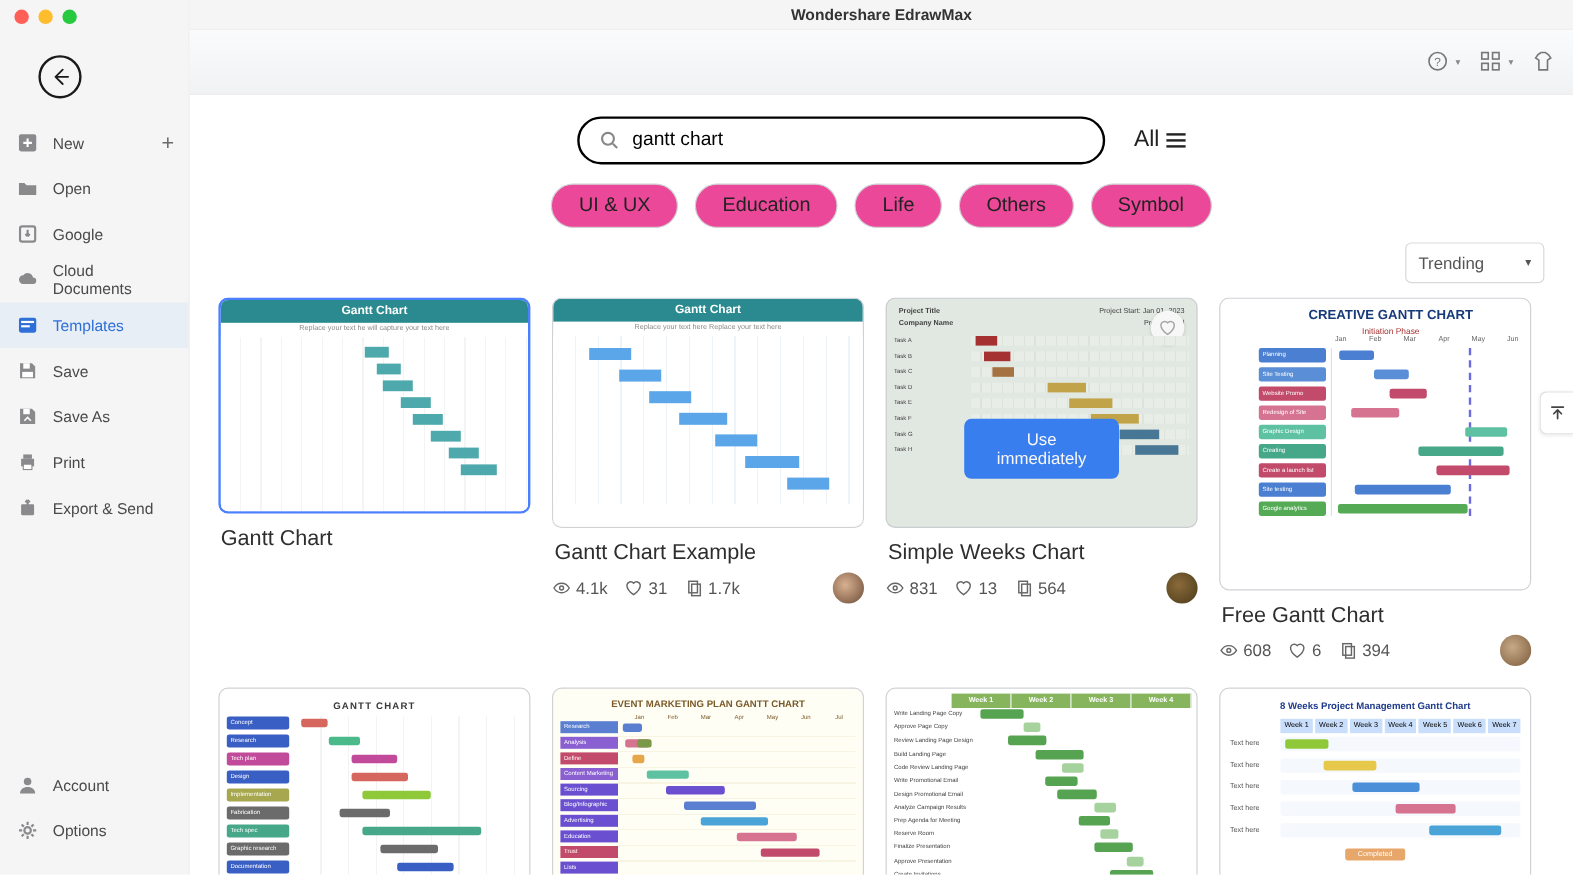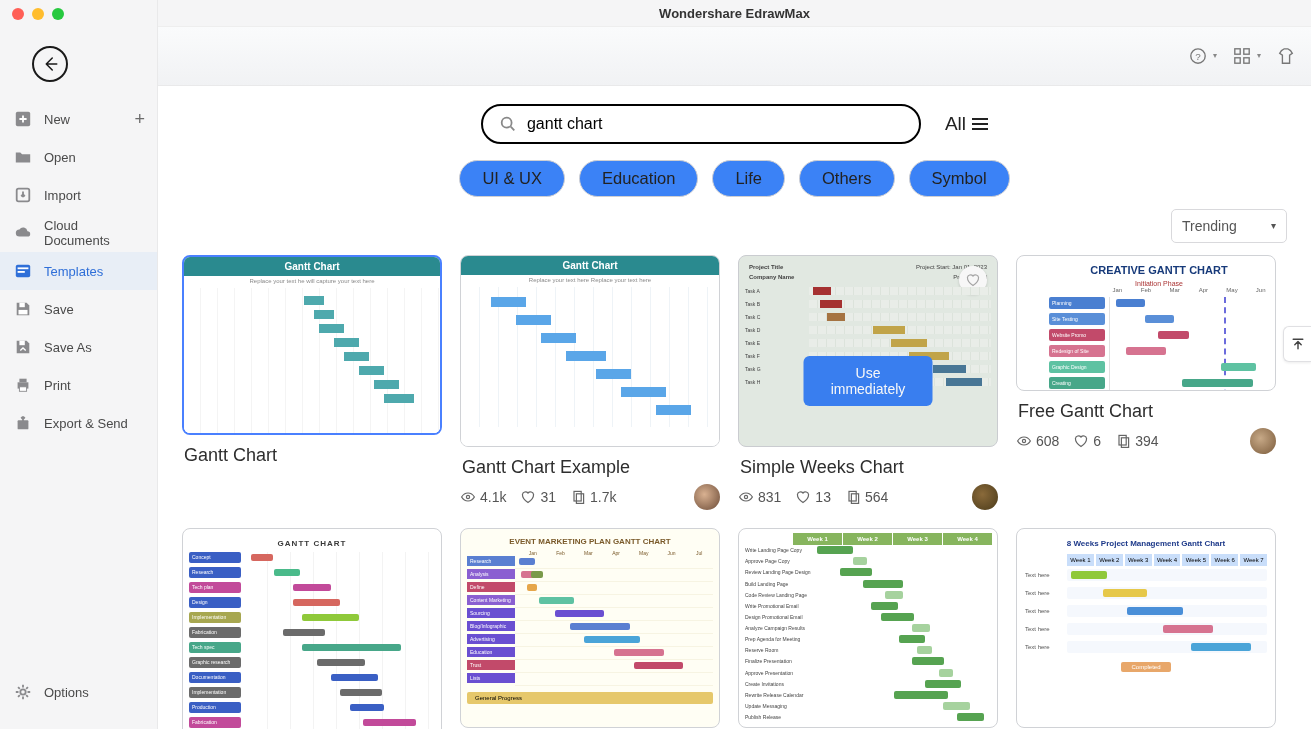--- a/index.html
+++ b/index.html
@@ -37,21 +37,21 @@
   .search-row { display:flex; align-items:center; justify-content:center; gap:24px; padding:18px 0 12px; }
   .search-box { width:440px; height:40px; border:2px solid #000; border-radius:22px; display:flex; align-items:center; padding:0 16px; gap:10px; }
   .search-box input { border:none; outline:none; font-size:16px; flex:1; background:transparent; }
   .search-box .sicon { color:#777; }
 
   .all-btn { display:flex; align-items:center; gap:6px; font-size:19px; color:#222; cursor:pointer; }
   .hamb { width:16px; display:flex; flex-direction:column; gap:3px; }
   .hamb span { height:2px; background:#222; }
 
   .chips { display:flex; gap:14px; justify-content:center; padding:4px 0 12px; }
-  .chip { border:1px solid #cfcfd2; border-radius:20px; padding:8px 22px; font-size:16.5px; color:#222; cursor:pointer; background:#3b82f6; }
+  .chip { border:1px solid #cfcfd2; border-radius:20px; padding:8px 22px; font-size:16.5px; color:#222; cursor:pointer; background:#ec4899; }
 
   .sort-row { display:flex; justify-content:flex-end; padding:0 24px 12px; }
   .sort-select { width:116px; height:34px; border:1px solid #d9d9dc; border-radius:5px; display:flex; align-items:center; justify-content:space-between; padding:0 10px; font-size:14px; color:#555; cursor:pointer; }
 
   .grid { padding:0 24px; display:grid; grid-template-columns:repeat(4, 260px); gap:18px 18px; justify-content:start; overflow:hidden; }
 
   .card { display:flex; flex-direction:column; cursor:pointer; }
   .thumb { width:260px; height:180px; border:1px solid #d0d2d6; border-radius:8px; background:#fff; overflow:hidden; position:relative; display:flex; flex-direction:column; }
   .thumb.selected { border:2px solid #4a80ff; }
   .thumb.hovered { filter:brightness(0.97); }
@@ -175,21 +175,21 @@
         </span>
       <span>Open</span>
     </li>
     <li>
       <span class="ico">
           <svg viewBox="0 0 20 20" width="18" height="18">
             <rect x="3" y="3" width="14" height="14" rx="2" fill="none" stroke="#8a8a8d" stroke-width="2"></rect>
             <path d="M10 6v6m0 0l-2-2m2 2l2-2" stroke="#8a8a8d" stroke-width="2" fill="none"></path>
           </svg>
         </span>
-      <span>Import</span>
+      <span>Google</span>
     </li>
     <li>
       <span class="ico">
           <svg viewBox="0 0 20 20" width="18" height="18">
             <path d="M6 14a4 4 0 010-8 5 5 0 019 2 3 3 0 010 6H6z" fill="#8a8a8d"></path>
           </svg>
         </span>
       <span>Cloud Documents</span>
     </li>
     <li class="active">
@@ -237,20 +237,29 @@
           <svg viewBox="0 0 20 20" width="18" height="18">
             <rect x="4" y="7" width="12" height="10" rx="1" fill="#8a8a8d"></rect>
             <path d="M10 3v7m0-7l-2 2m2-2l2 2" stroke="#8a8a8d" stroke-width="2" fill="none"></path>
           </svg>
         </span>
       <span>Export &amp; Send</span>
     </li>
   </ul>
 
   <ul class="sidebar-bottom">
+    <li>
+      <span class="ico">
+          <svg viewBox="0 0 20 20" width="18" height="18">
+            <circle cx="10" cy="7" r="3.5" fill="#8a8a8d"></circle>
+            <path d="M3 18c0-3.5 3-6 7-6s7 2.5 7 6" fill="#8a8a8d"></path>
+          </svg>
+        </span>
+      <span>Account</span>
+    </li>
     <li>
       <span class="ico">
           <svg viewBox="0 0 20 20" width="18" height="18">
             <circle cx="10" cy="10" r="3" fill="none" stroke="#8a8a8d" stroke-width="2"></circle>
             <path d="M10 2v3M10 15v3M2 10h3M15 10h3M4.5 4.5l2 2M13.5 13.5l2 2M15.5 4.5l-2 2M6.5 13.5l-2 2" stroke="#8a8a8d" stroke-width="2"></path>
           </svg>
         </span>
       <span>Options</span>
     </li>
   </ul>
@@ -473,21 +482,21 @@
               <rect x="5" y="3" width="9" height="12" fill="none" stroke="#666" stroke-width="1.5"></rect>
               <rect x="8" y="6" width="9" height="12" fill="none" stroke="#666" stroke-width="1.5"></rect>
             </svg>
             <span>564</span>
           </span>
         <span class="avatar" style="background:radial-gradient(circle at 40% 40%, #8a6a3a, #4a3a1a);"></span>
       </div>
     </div>
 
     <div class="card">
-      <div class="thumb t4" style="height:136px;padding-left:26px;">
+      <div class="thumb t4" style="height:244px;padding-left:26px;">
         <div class="t-header">CREATIVE GANTT CHART</div>
         <div class="phase">Initiation Phase</div>
         <div class="months" style="padding-left:60px;">
             <span>Jan</span>
             <span>Feb</span>
             <span>Mar</span>
             <span>Apr</span>
             <span>May</span>
             <span>Jun</span>
           </div>

